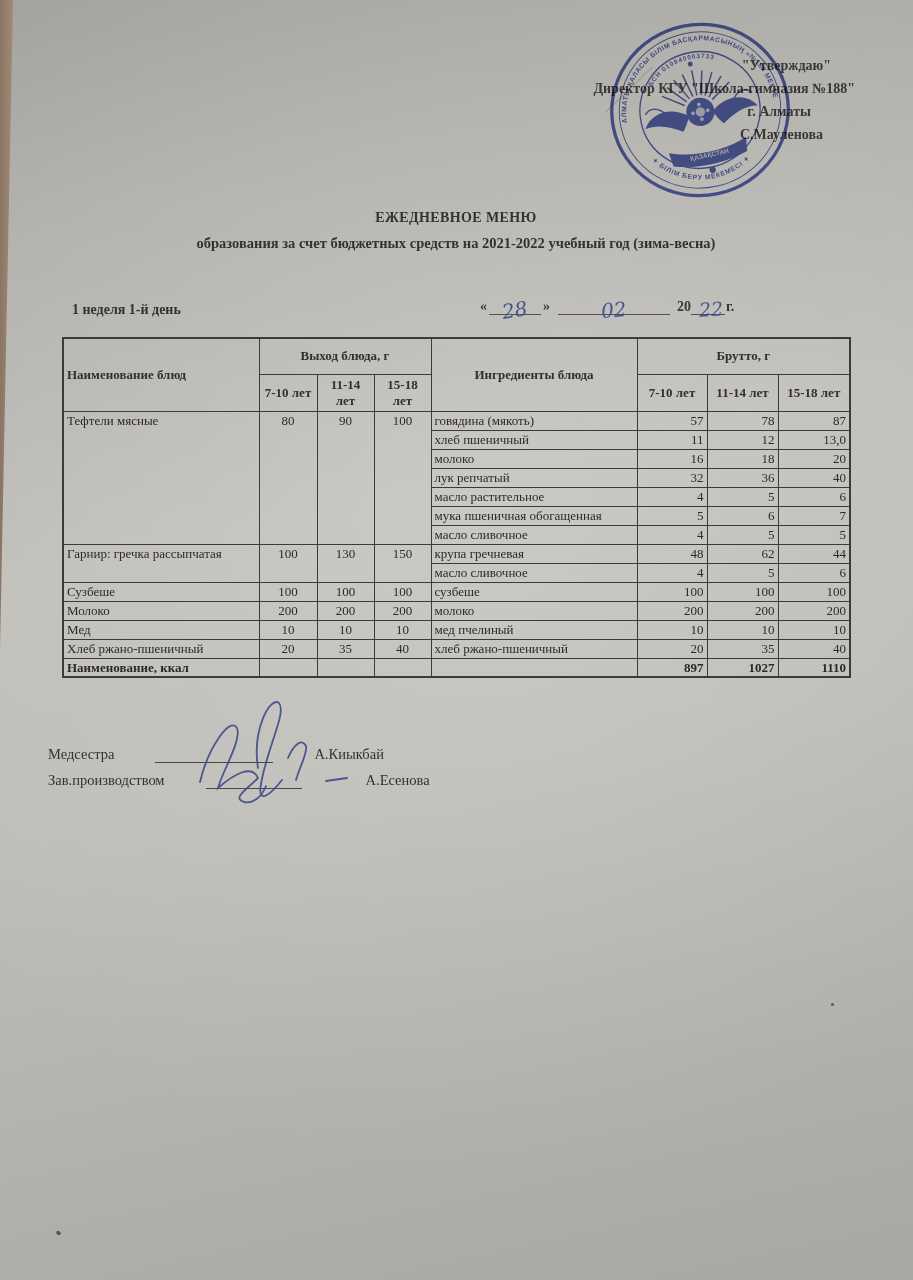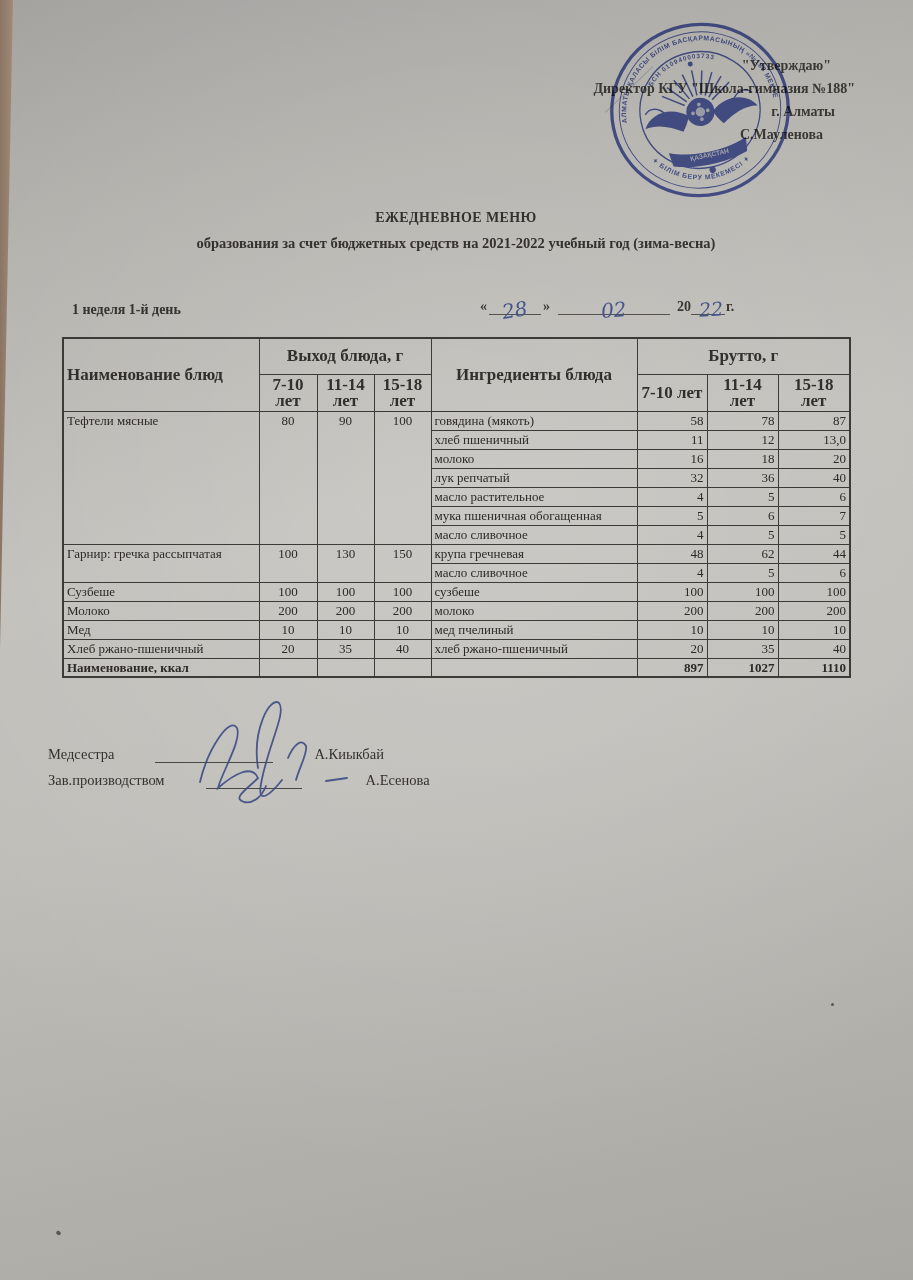--- a/index.html
+++ b/index.html
@@ -16,21 +16,21 @@
   .crease-line{position:absolute;left:605px;top:112px;width:66px;height:0;
     border-top:1px solid rgba(70,72,92,.30);transform:rotate(-44deg);transform-origin:left top;}
   .speck{position:absolute;background:#5a5751;border-radius:50%;}
   .speck.s1{left:56px;top:1231px;width:5px;height:4px;transform:rotate(40deg);}
   .speck.s2{left:831px;top:1003px;width:3px;height:3px;}
 
   
   .approval{position:absolute;right:58px;top:54px;text-align:right;font-weight:bold;
     font-size:14px;line-height:23px;color:#3a3834;z-index:1;}
   .approval .l1{margin-right:24px;}
-  .approval .l3{margin-right:20px;}
+  .approval .l3{margin-right:44px;}
   .approval .l4{margin-right:32px;}
 
   
   .stamp{position:absolute;left:604px;top:16px;width:192px;height:188px;
     transform:rotate(-12deg);opacity:.82;mix-blend-mode:multiply;z-index:2;}
 
   
   .title-block{position:absolute;left:56px;top:210px;width:800px;text-align:center;}
   .title-block h1{margin:0;font-size:14px;font-weight:bold;letter-spacing:.4px;color:#34322e;}
   .title-block .sub{margin-top:7px;font-size:14.5px;font-weight:bold;line-height:21px;color:#34322e;}
@@ -48,21 +48,21 @@
   .ink{color:#44548c;font-family:"DejaVu Serif",serif;font-style:italic;font-weight:normal;}
   .ink.day{font-size:20px;display:inline-block;transform:rotate(-9deg);position:relative;top:2px;}
   .ink.month{font-size:20px;display:inline-block;transform:rotate(-5deg);position:relative;top:2px;}
   .ink.year{font-size:19px;display:inline-block;transform:rotate(-4deg);position:relative;top:2px;left:3px;}
 
   
   .menu-table{position:absolute;left:62px;top:337px;width:787px;border-collapse:collapse;
     table-layout:fixed;font-size:13px;color:#2c2a27;border:2px solid #3d3b38;}
   .menu-table th,.menu-table td{border:1px solid #3d3b38;padding:0 3px;line-height:17px;}
   .menu-table thead th{font-weight:bold;text-align:center;vertical-align:middle;
-    font-size:17px;line-height:16px;color:#32302c;}
+    font-size:13px;line-height:16px;color:#32302c;}
   .menu-table thead tr.h1{height:36px;}
   .menu-table thead tr.h2{height:37px;}
   .menu-table thead th.left{text-align:left;margin-left:12px;}
   .menu-table tbody tr{height:19px;}
   .menu-table tbody td{vertical-align:top;}
   .td-dish{text-align:left;margin-top:12px;}
   .td-out{text-align:center;}
   .td-ing{text-align:left;}
   .td-num{text-align:right;}
   .td-cal{font-weight:bold;}
@@ -191,21 +191,21 @@
         <th>15-18 лет</th>
       </tr>
     </thead>
     <tbody>
         <tr>
           <td class="td-dish" rowspan="7">Тефтели мясные</td>
           <td class="td-out" rowspan="7">80</td>
           <td class="td-out" rowspan="7">90</td>
           <td class="td-out" rowspan="7">100</td>
           <td class="td-ing">говядина (мякоть)</td>
-          <td class="td-num">58</td>
+          <td class="td-num">57</td>
           <td class="td-num">78</td>
           <td class="td-num">87</td>
         </tr>
         <tr>
           <td class="td-ing">хлеб пшеничный</td>
           <td class="td-num">11</td>
           <td class="td-num">12</td>
           <td class="td-num">13,0</td>
         </tr>
         <tr>

